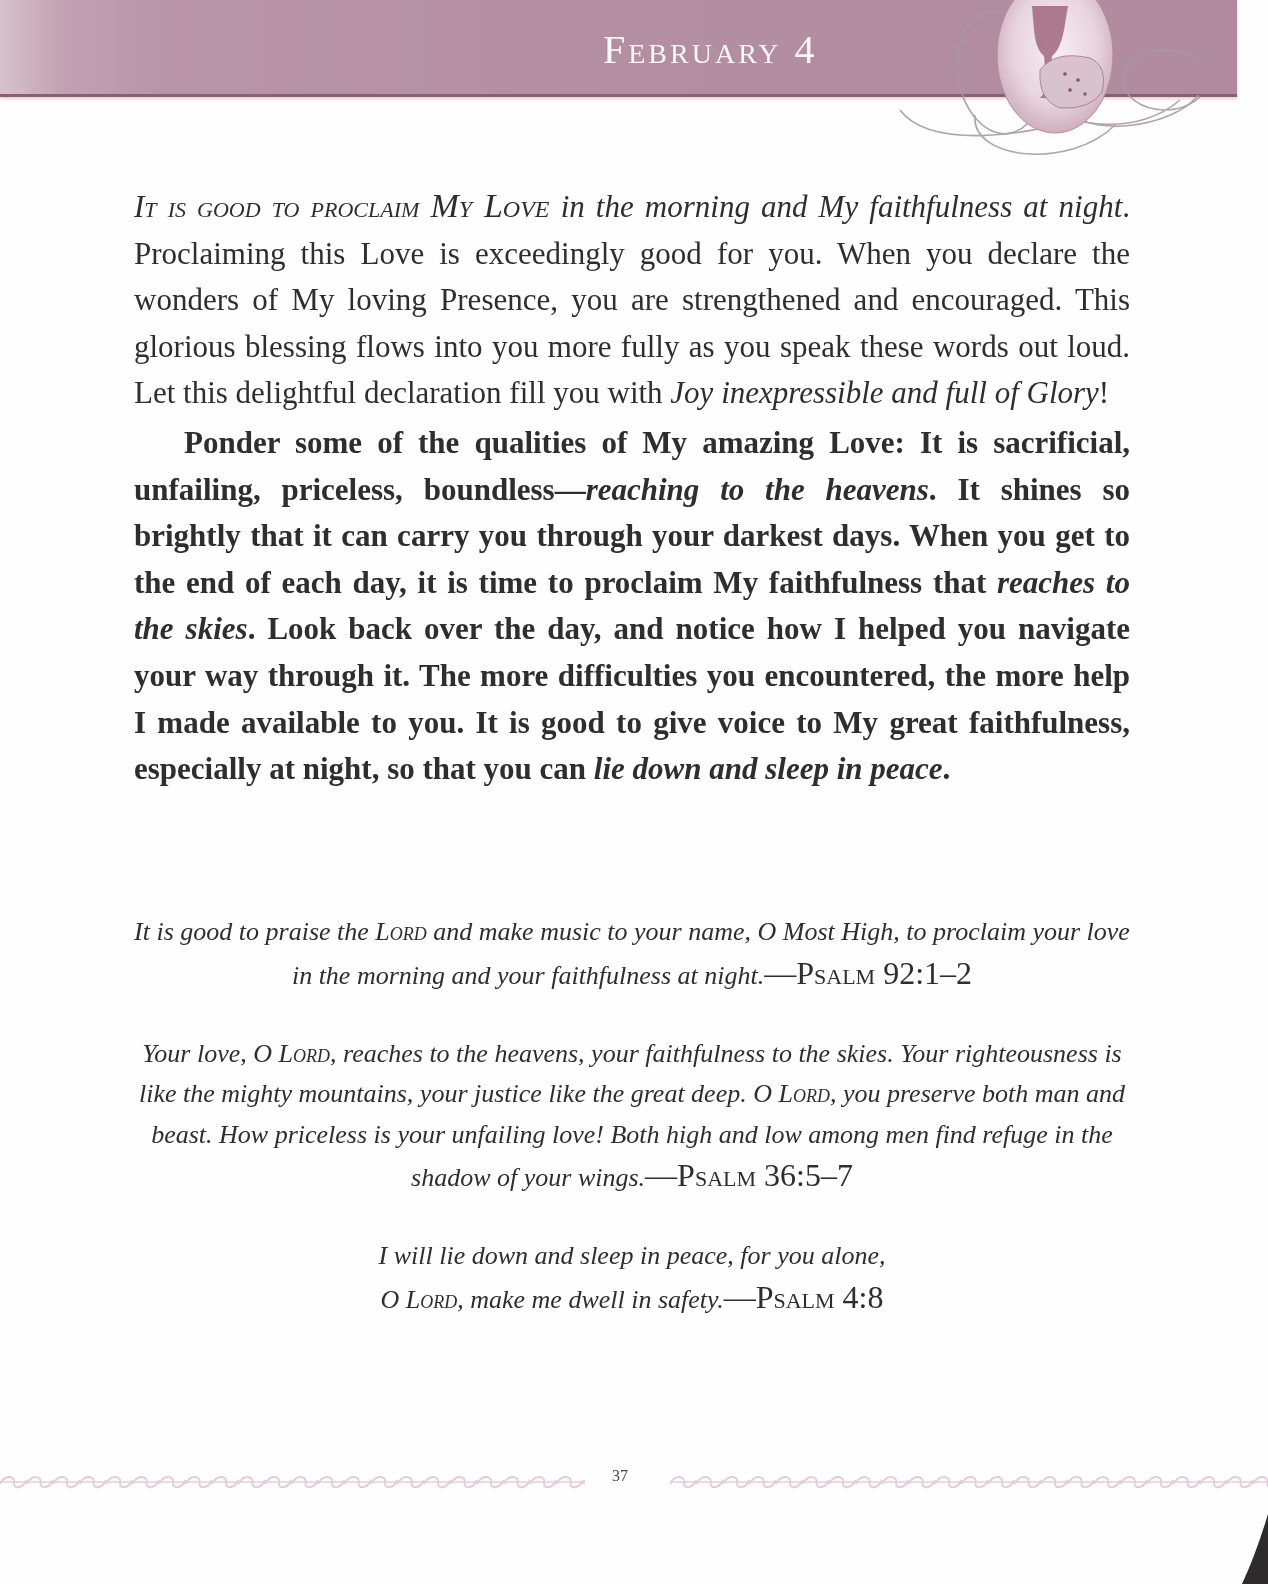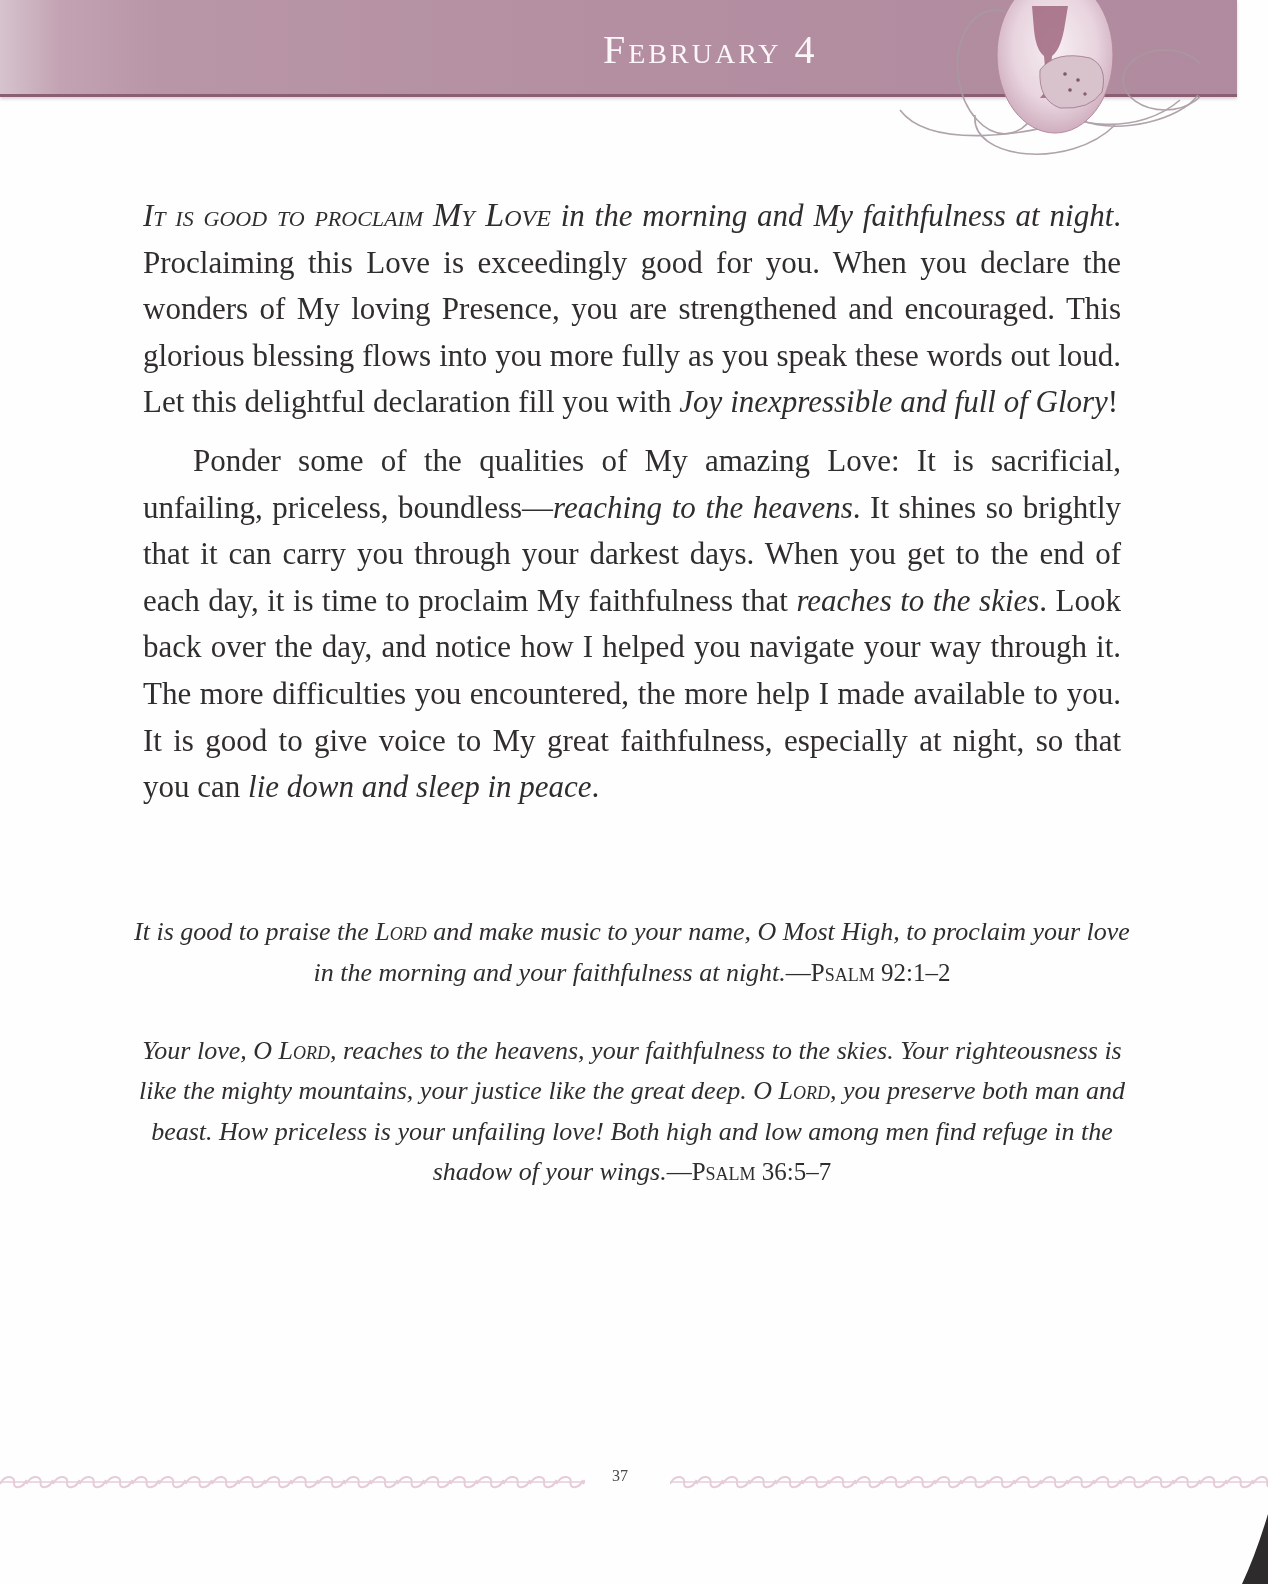--- a/index.html
+++ b/index.html
@@ -48,43 +48,43 @@
     
     .body-text {
       position: absolute;
       left: 131px; top: 180px;
       width: 1002px;
       font-size: 31px;
       line-height: 46.6px;
       text-align: justify;
       color: #2f2d2e;
     }
-    .body-text p { margin: 12px; }
-    .body-text p.indent { text-indent: 50px; }
+    .body-text p { margin: 3px; }
+    .body-text p.indent { text-indent: 50px; font-weight: bold; }
     .sc { font-variant: small-caps; }
     em { font-style: italic; }
     .opening { font-style: italic; }
     
     .scriptures {
       position: absolute;
       left: 130px; top: 912px;
       width: 1004px;
       text-align: center;
       font-size: 26px;
       line-height: 40.5px;
       color: #2f2d2e;
     }
     .verse {
       margin: 0 0 37.5px 0;
       font-style: italic;
     }
     .verse .ref {
       font-style: normal;
       font-variant: small-caps;
-      font-size: 25px;
+      font-size: 32px;
     }
     .verse .lord-it { font-variant: small-caps; margin-top: 21px; }
     
     .footer-rule {
       position: absolute;
       top: 1474px; height: 16px;
     }
     .footer-rule.left { left: 0; width: 585px; }
     .footer-rule.right { left: 670px; width: 598px; }
     .page-number {
@@ -142,20 +142,21 @@
   </svg>
 
   <div class="body-text">
     <p><span class="opening"><span class="sc">It is good to proclaim</span> <span class="sc" style="font-size:34px">My Love</span><span> in the morning and My faithfulness at night</span></span><span>. Proclaiming this Love is exceedingly good for you. When you declare the wonders of My loving Presence, you are strengthened and encouraged. This glorious blessing flows into you more fully as you speak these words out loud. Let this delightful declaration fill you with </span><em>Joy inexpressible and full of Glory</em><span>!</span></p>
     <p class="indent"><span>Ponder some of the qualities of My amazing Love: It is sacrificial, unfailing, priceless, boundless—</span><em>reaching to the heavens</em><span>. It shines so brightly that it can carry you through your darkest days. When you get to the end of each day, it is time to proclaim My faithfulness that </span><em>reaches to the skies</em><span>. Look back over the day, and notice how I helped you navigate your way through it. The more difficulties you encoun­tered, the more help I made available to you. It is good to give voice to My great faithfulness, especially at night, so that you can </span><em>lie down and sleep in peace</em><span>.</span></p>
   </div>
 
   <div class="scriptures">
     <p class="verse"><span>It is good to praise the </span><span class="lord-it">Lord</span><span> and make music to your name, O Most High, to proclaim your love in the morning and your faithfulness at night.</span><span class="ref">—Psalm 92:1–2</span></p>
     <p class="verse"><span>Your love, O </span><span class="lord-it">Lord</span><span>, reaches to the heavens, your faithfulness to the skies. Your righteousness is like the mighty mountains, your justice like the great deep. O </span><span class="lord-it">Lord</span><span>, you preserve both man and beast. How priceless is your unfailing love! Both high and low among men find refuge in the shadow of your wings.</span><span class="ref">—Psalm 36:5–7</span></p>
+    <p class="verse"><span>I will lie down and sleep in peace, for you alone,</span><br><span>O </span><span class="lord-it">Lord</span><span>, make me dwell in safety.</span><span class="ref">—Psalm 4:8</span></p>
   </div>
 
   <svg class="footer-rule left" preserveAspectRatio="none" viewBox="0 0 585 16">
       <line x1="0" x2="585" y1="8" y2="8" stroke="#e6ccd8" stroke-width="1.5"></line>
       <path d="M0 10 Q 4 2 10 3 Q 15 4 14 9 Q 14 14 19 13 Q 24 12 26.5 6 M26.5 10 Q 30.5 2 36.5 3 Q 41.5 4 40.5 9 Q 40.5 14 45.5 13 Q 50.5 12 53 6 M53 10 Q 57 2 63 3 Q 68 4 67 9 Q 67 14 72 13 Q 77 12 79.5 6 M79.5 10 Q 83.5 2 89.5 3 Q 94.5 4 93.5 9 Q 93.5 14 98.5 13 Q 103.5 12 106 6 M106 10 Q 110 2 116 3 Q 121 4 120 9 Q 120 14 125 13 Q 130 12 132.5 6 M132.5 10 Q 136.5 2 142.5 3 Q 147.5 4 146.5 9 Q 146.5 14 151.5 13 Q 156.5 12 159 6 M159 10 Q 163 2 169 3 Q 174 4 173 9 Q 173 14 178 13 Q 183 12 185.5 6 M185.5 10 Q 189.5 2 195.5 3 Q 200.5 4 199.5 9 Q 199.5 14 204.5 13 Q 209.5 12 212 6 M212 10 Q 216 2 222 3 Q 227 4 226 9 Q 226 14 231 13 Q 236 12 238.5 6 M238.5 10 Q 242.5 2 248.5 3 Q 253.5 4 252.5 9 Q 252.5 14 257.5 13 Q 262.5 12 265 6 M265 10 Q 269 2 275 3 Q 280 4 279 9 Q 279 14 284 13 Q 289 12 291.5 6 M291.5 10 Q 295.5 2 301.5 3 Q 306.5 4 305.5 9 Q 305.5 14 310.5 13 Q 315.5 12 318 6 M318 10 Q 322 2 328 3 Q 333 4 332 9 Q 332 14 337 13 Q 342 12 344.5 6 M344.5 10 Q 348.5 2 354.5 3 Q 359.5 4 358.5 9 Q 358.5 14 363.5 13 Q 368.5 12 371 6 M371 10 Q 375 2 381 3 Q 386 4 385 9 Q 385 14 390 13 Q 395 12 397.5 6 M397.5 10 Q 401.5 2 407.5 3 Q 412.5 4 411.5 9 Q 411.5 14 416.5 13 Q 421.5 12 424 6 M424 10 Q 428 2 434 3 Q 439 4 438 9 Q 438 14 443 13 Q 448 12 450.5 6 M450.5 10 Q 454.5 2 460.5 3 Q 465.5 4 464.5 9 Q 464.5 14 469.5 13 Q 474.5 12 477 6 M477 10 Q 481 2 487 3 Q 492 4 491 9 Q 491 14 496 13 Q 501 12 503.5 6 M503.5 10 Q 507.5 2 513.5 3 Q 518.5 4 517.5 9 Q 517.5 14 522.5 13 Q 527.5 12 530 6 M530 10 Q 534 2 540 3 Q 545 4 544 9 Q 544 14 549 13 Q 554 12 556.5 6 M556.5 10 Q 560.5 2 566.5 3 Q 571.5 4 570.5 9 Q 570.5 14 575.5 13 Q 580.5 12 583 6 M583 10 Q 587 2 593 3 Q 598 4 597 9 Q 597 14 602 13 Q 607 12 609.5 6 " fill="none" stroke="#e6ccd8" stroke-width="2"></path>
     </svg>
   <div class="page-number">37</div>
   <svg class="footer-rule right" preserveAspectRatio="none" viewBox="0 0 598 16">
       <line x1="0" x2="598" y1="8" y2="8" stroke="#e6ccd8" stroke-width="1.5"></line>
       <path d="M0 10 Q 4 2 10 3 Q 15 4 14 9 Q 14 14 19 13 Q 24 12 26.5 6 M26.5 10 Q 30.5 2 36.5 3 Q 41.5 4 40.5 9 Q 40.5 14 45.5 13 Q 50.5 12 53 6 M53 10 Q 57 2 63 3 Q 68 4 67 9 Q 67 14 72 13 Q 77 12 79.5 6 M79.5 10 Q 83.5 2 89.5 3 Q 94.5 4 93.5 9 Q 93.5 14 98.5 13 Q 103.5 12 106 6 M106 10 Q 110 2 116 3 Q 121 4 120 9 Q 120 14 125 13 Q 130 12 132.5 6 M132.5 10 Q 136.5 2 142.5 3 Q 147.5 4 146.5 9 Q 146.5 14 151.5 13 Q 156.5 12 159 6 M159 10 Q 163 2 169 3 Q 174 4 173 9 Q 173 14 178 13 Q 183 12 185.5 6 M185.5 10 Q 189.5 2 195.5 3 Q 200.5 4 199.5 9 Q 199.5 14 204.5 13 Q 209.5 12 212 6 M212 10 Q 216 2 222 3 Q 227 4 226 9 Q 226 14 231 13 Q 236 12 238.5 6 M238.5 10 Q 242.5 2 248.5 3 Q 253.5 4 252.5 9 Q 252.5 14 257.5 13 Q 262.5 12 265 6 M265 10 Q 269 2 275 3 Q 280 4 279 9 Q 279 14 284 13 Q 289 12 291.5 6 M291.5 10 Q 295.5 2 301.5 3 Q 306.5 4 305.5 9 Q 305.5 14 310.5 13 Q 315.5 12 318 6 M318 10 Q 322 2 328 3 Q 333 4 332 9 Q 332 14 337 13 Q 342 12 344.5 6 M344.5 10 Q 348.5 2 354.5 3 Q 359.5 4 358.5 9 Q 358.5 14 363.5 13 Q 368.5 12 371 6 M371 10 Q 375 2 381 3 Q 386 4 385 9 Q 385 14 390 13 Q 395 12 397.5 6 M397.5 10 Q 401.5 2 407.5 3 Q 412.5 4 411.5 9 Q 411.5 14 416.5 13 Q 421.5 12 424 6 M424 10 Q 428 2 434 3 Q 439 4 438 9 Q 438 14 443 13 Q 448 12 450.5 6 M450.5 10 Q 454.5 2 460.5 3 Q 465.5 4 464.5 9 Q 464.5 14 469.5 13 Q 474.5 12 477 6 M477 10 Q 481 2 487 3 Q 492 4 491 9 Q 491 14 496 13 Q 501 12 503.5 6 M503.5 10 Q 507.5 2 513.5 3 Q 518.5 4 517.5 9 Q 517.5 14 522.5 13 Q 527.5 12 530 6 M530 10 Q 534 2 540 3 Q 545 4 544 9 Q 544 14 549 13 Q 554 12 556.5 6 M556.5 10 Q 560.5 2 566.5 3 Q 571.5 4 570.5 9 Q 570.5 14 575.5 13 Q 580.5 12 583 6 M583 10 Q 587 2 593 3 Q 598 4 597 9 Q 597 14 602 13 Q 607 12 609.5 6 " fill="none" stroke="#e6ccd8" stroke-width="2"></path>

